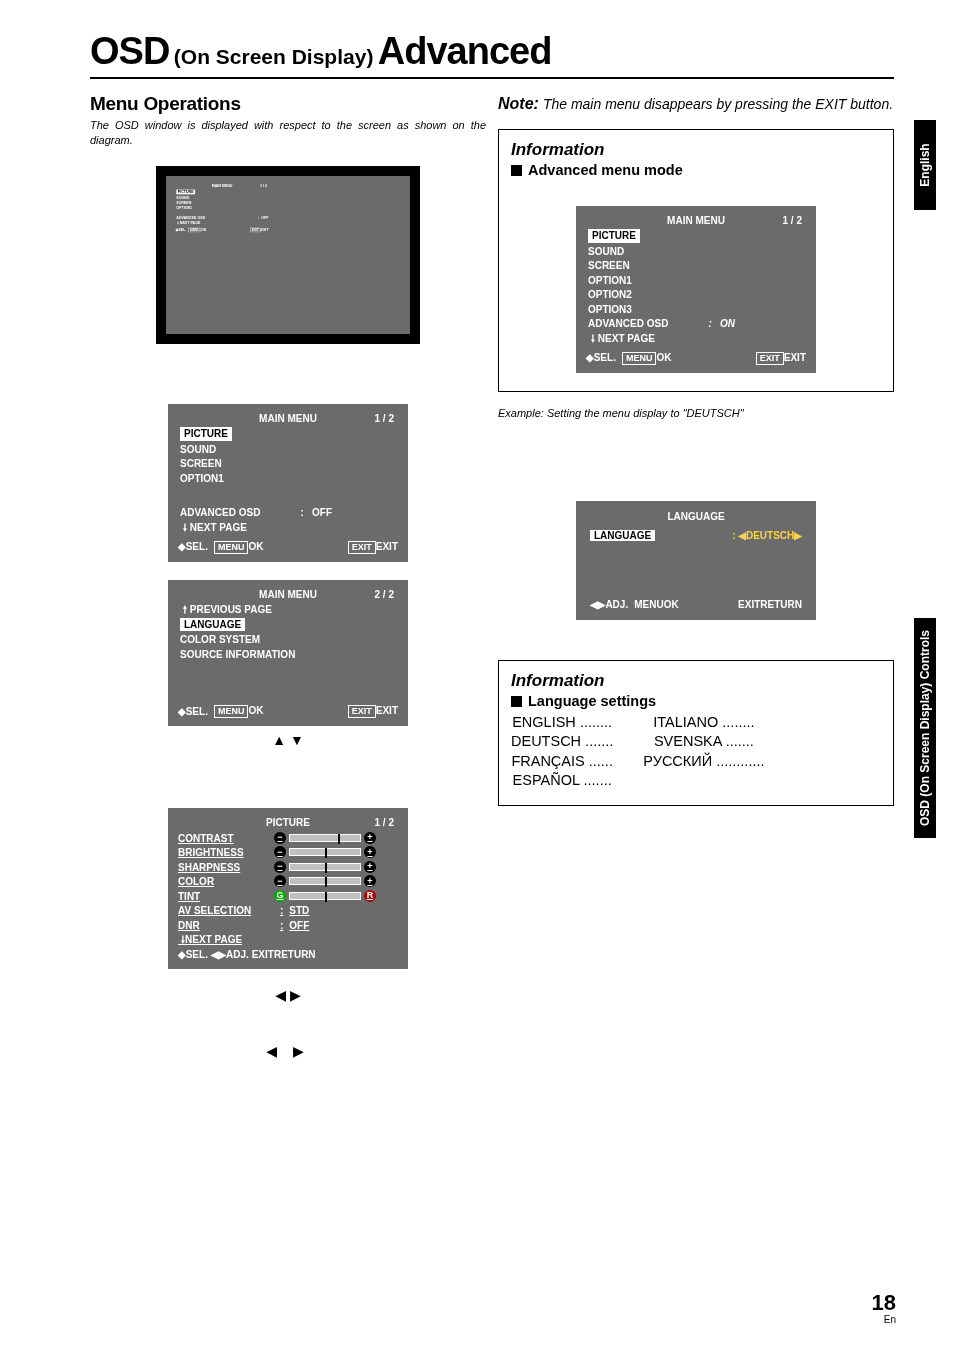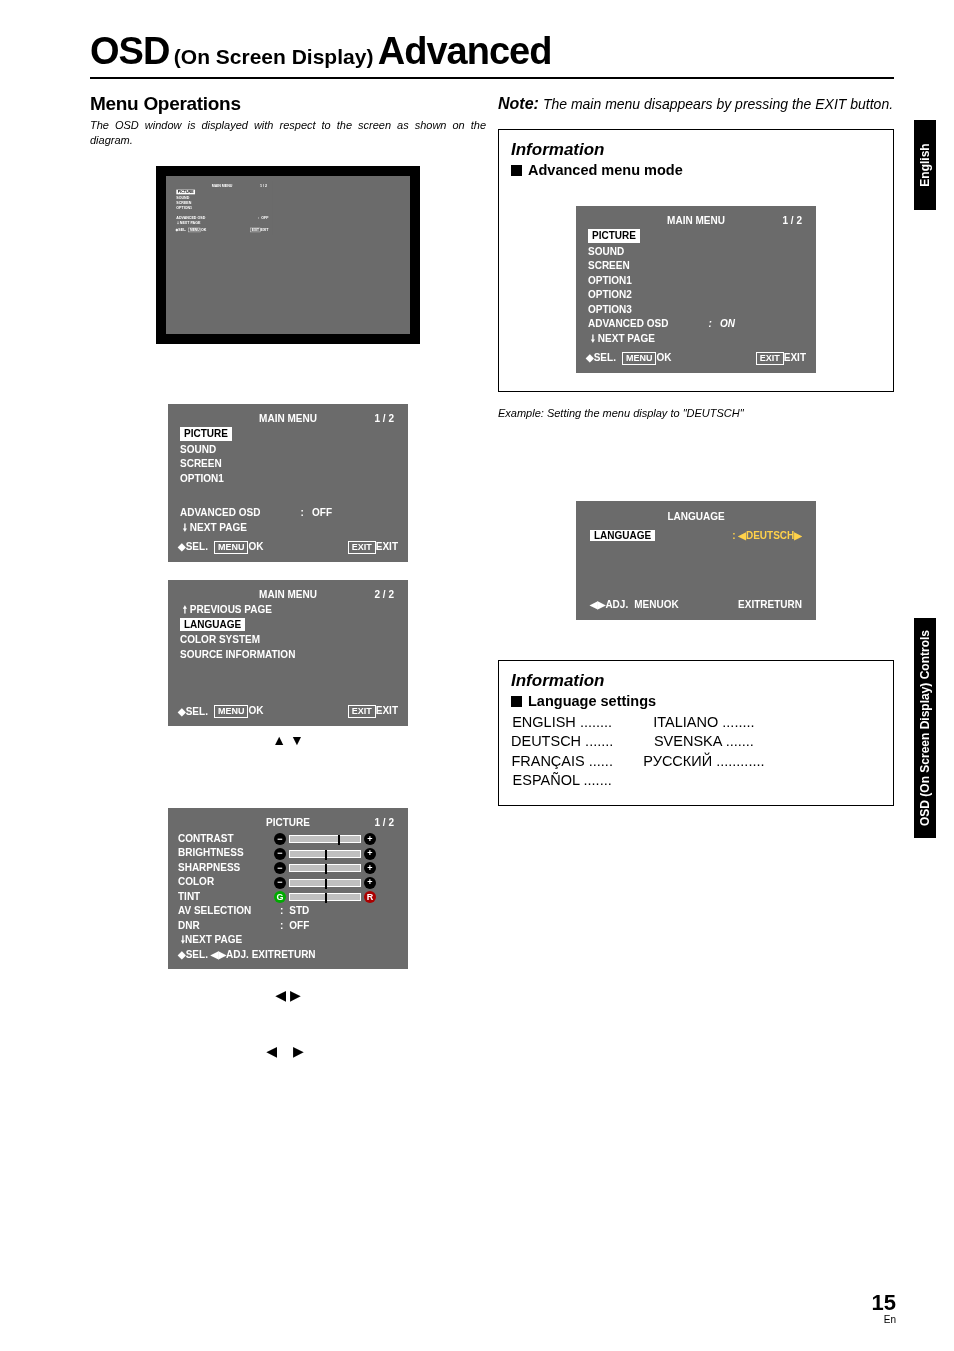--- a/index.html
+++ b/index.html
@@ -32,21 +32,21 @@
   .tv-frame { background:#000; width:264px; height:178px; padding:10px; margin: 18px auto 0 auto; position: relative; }
   .tv-inner { background:#6b6b6b; width:244px; height:158px; padding: 5px 6px; overflow:hidden; }
 
   .lang-osd { background:#6b6b6b; color:#fff; font-weight:bold; font-family: Arial,sans-serif; width: 240px; padding: 10px 14px 10px 14px; font-size:10px; }
   .lang-center-title { text-align:center; margin-bottom:8px; }
   .lang-osd .hl { display:inline-block; background:#fff; color:#000; padding:0 4px;}
   .lang-value { color: #ffd24a; float:right; }
 
   .picture-osd { background:#6b6b6b; color:#fff; font-family:Arial,sans-serif; font-weight:bold; font-size:10px; width:240px; padding:8px 10px 8px 10px; line-height:1.35; }
   .picture-osd .center-title { text-align:center; position:relative; margin-bottom:2px; }
-  .picture-osd .row { display:flex; align-items:flex-end; margin-bottom:1px; }
+  .picture-osd .row { display:flex; align-items:flex-start; margin-bottom:1px;text-decoration:underline; }
   .picture-osd .row .label { width:96px; }
   .slider { display:flex; align-items:center; gap:3px; }
   .slider-track { position:relative; background:#bfbfbf; height:8px; width:72px; border:1px solid #fff;}
   .slider-thumb { position:absolute; top:-1px; height:10px; width:2px; background:#000;}
   .slider-btn { display:inline-flex; align-items:center; justify-content:center; width:12px; height:12px; border-radius:50%; background:#000; color:#fff; font-size:9px; line-height:1;}
   .picture-osd .val-colon { margin: 0 6px; }
 
   .info-list { font-size:14.5px; line-height:1.35; margin-top:4px;text-align:center; }
   .info-list-cols { display:flex; gap:30px; }
 
@@ -284,15 +284,15 @@
             <div><span>РУССКИЙ</span> ............</div>
           </div>
         </div>
       </div>
 
     </div>
   </div>
 </div>
 
 <div class="pagefoot">
-  <div class="pn">15</div>
+  <div class="pn">18</div>
   <div class="en">En</div>
 </div>
 
 </body></html>

